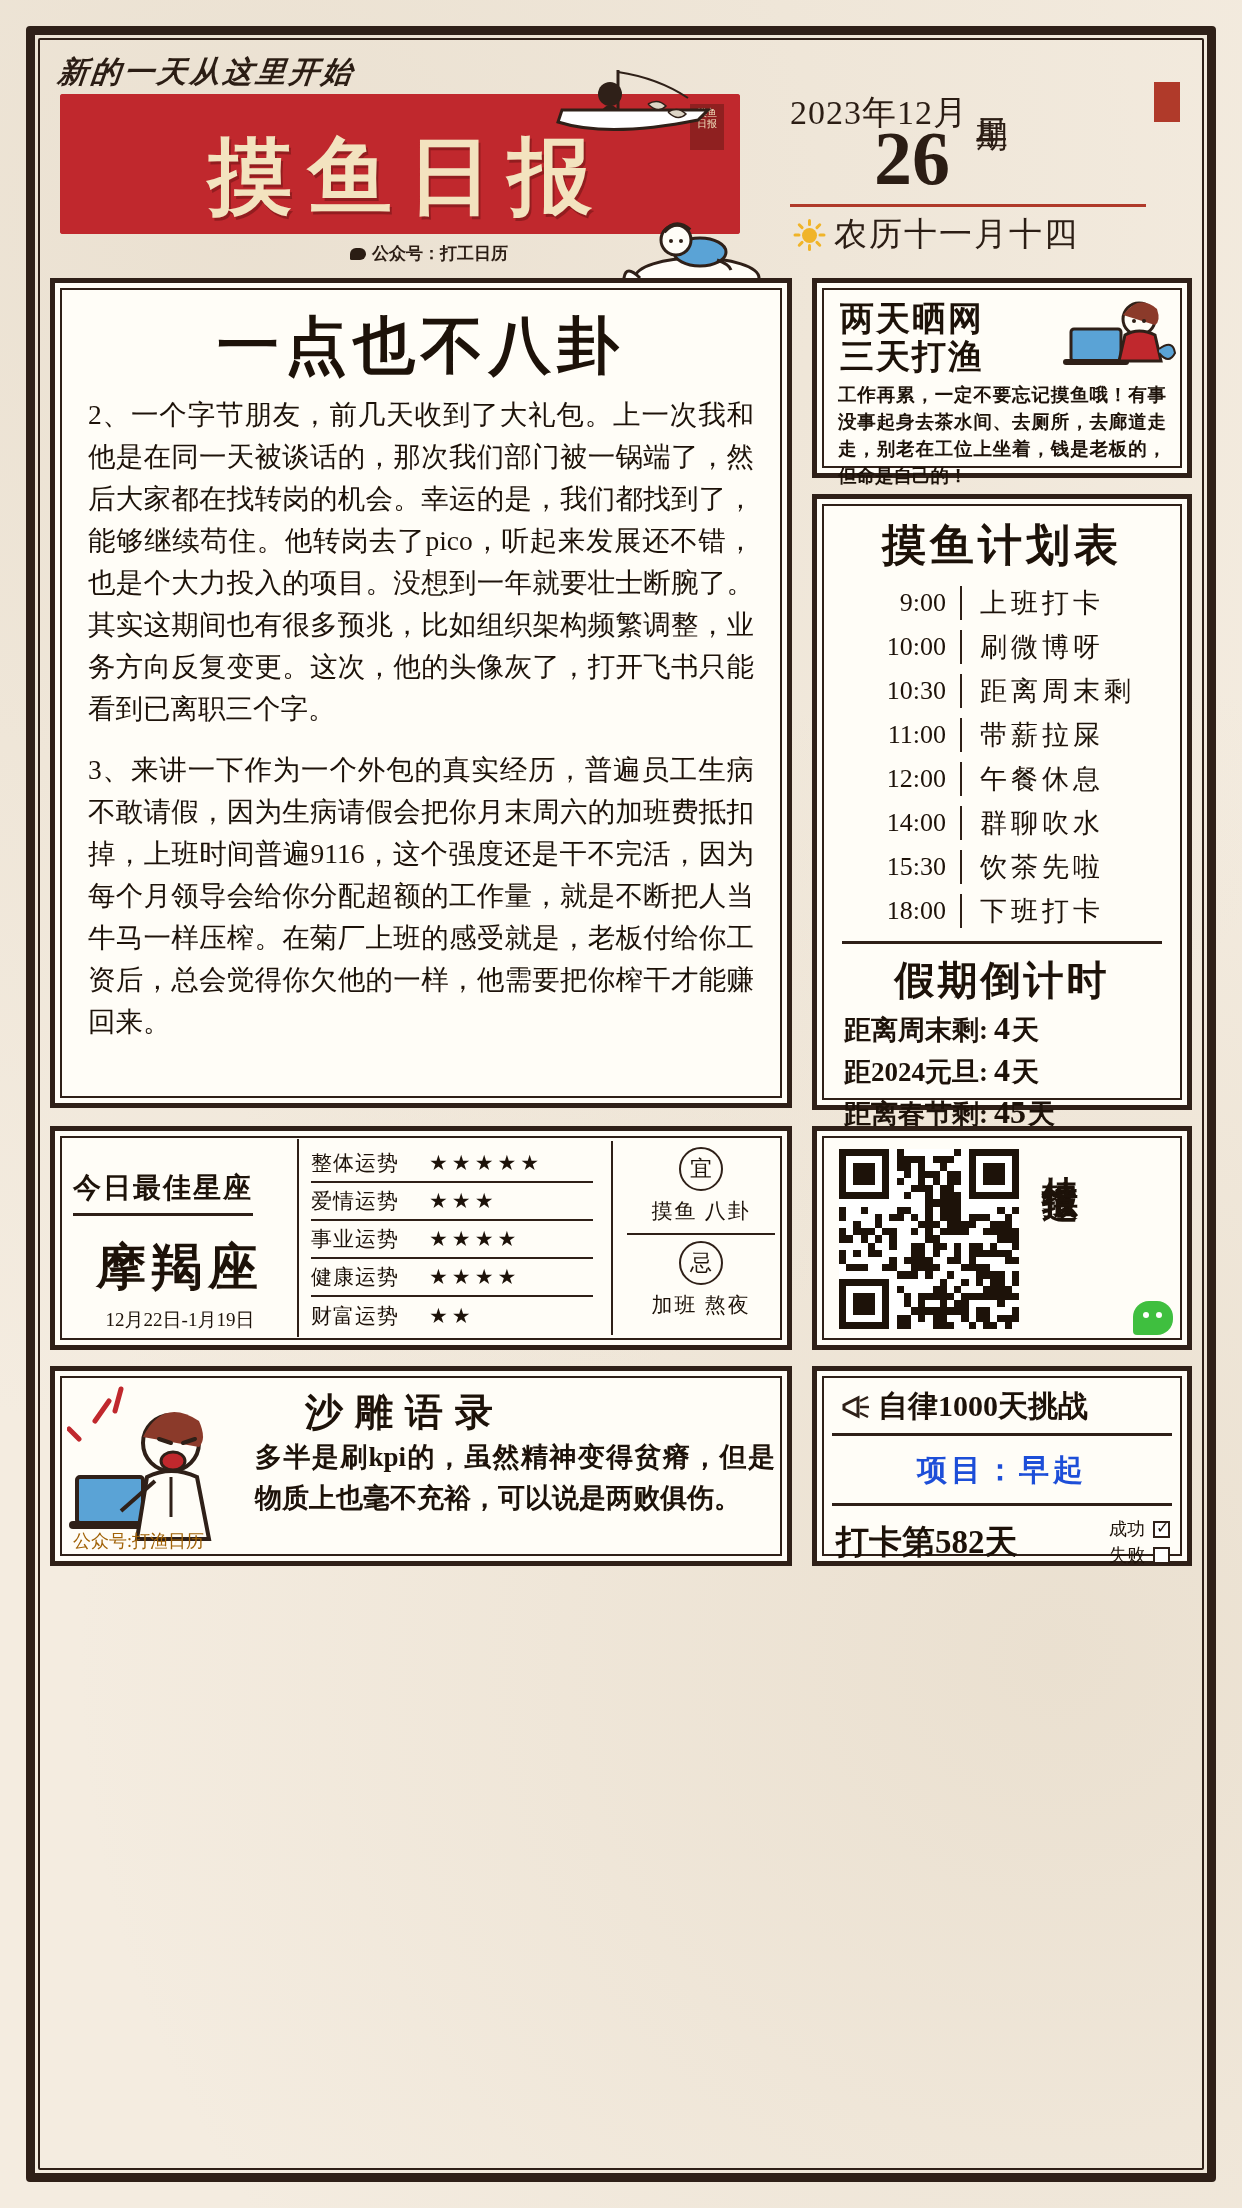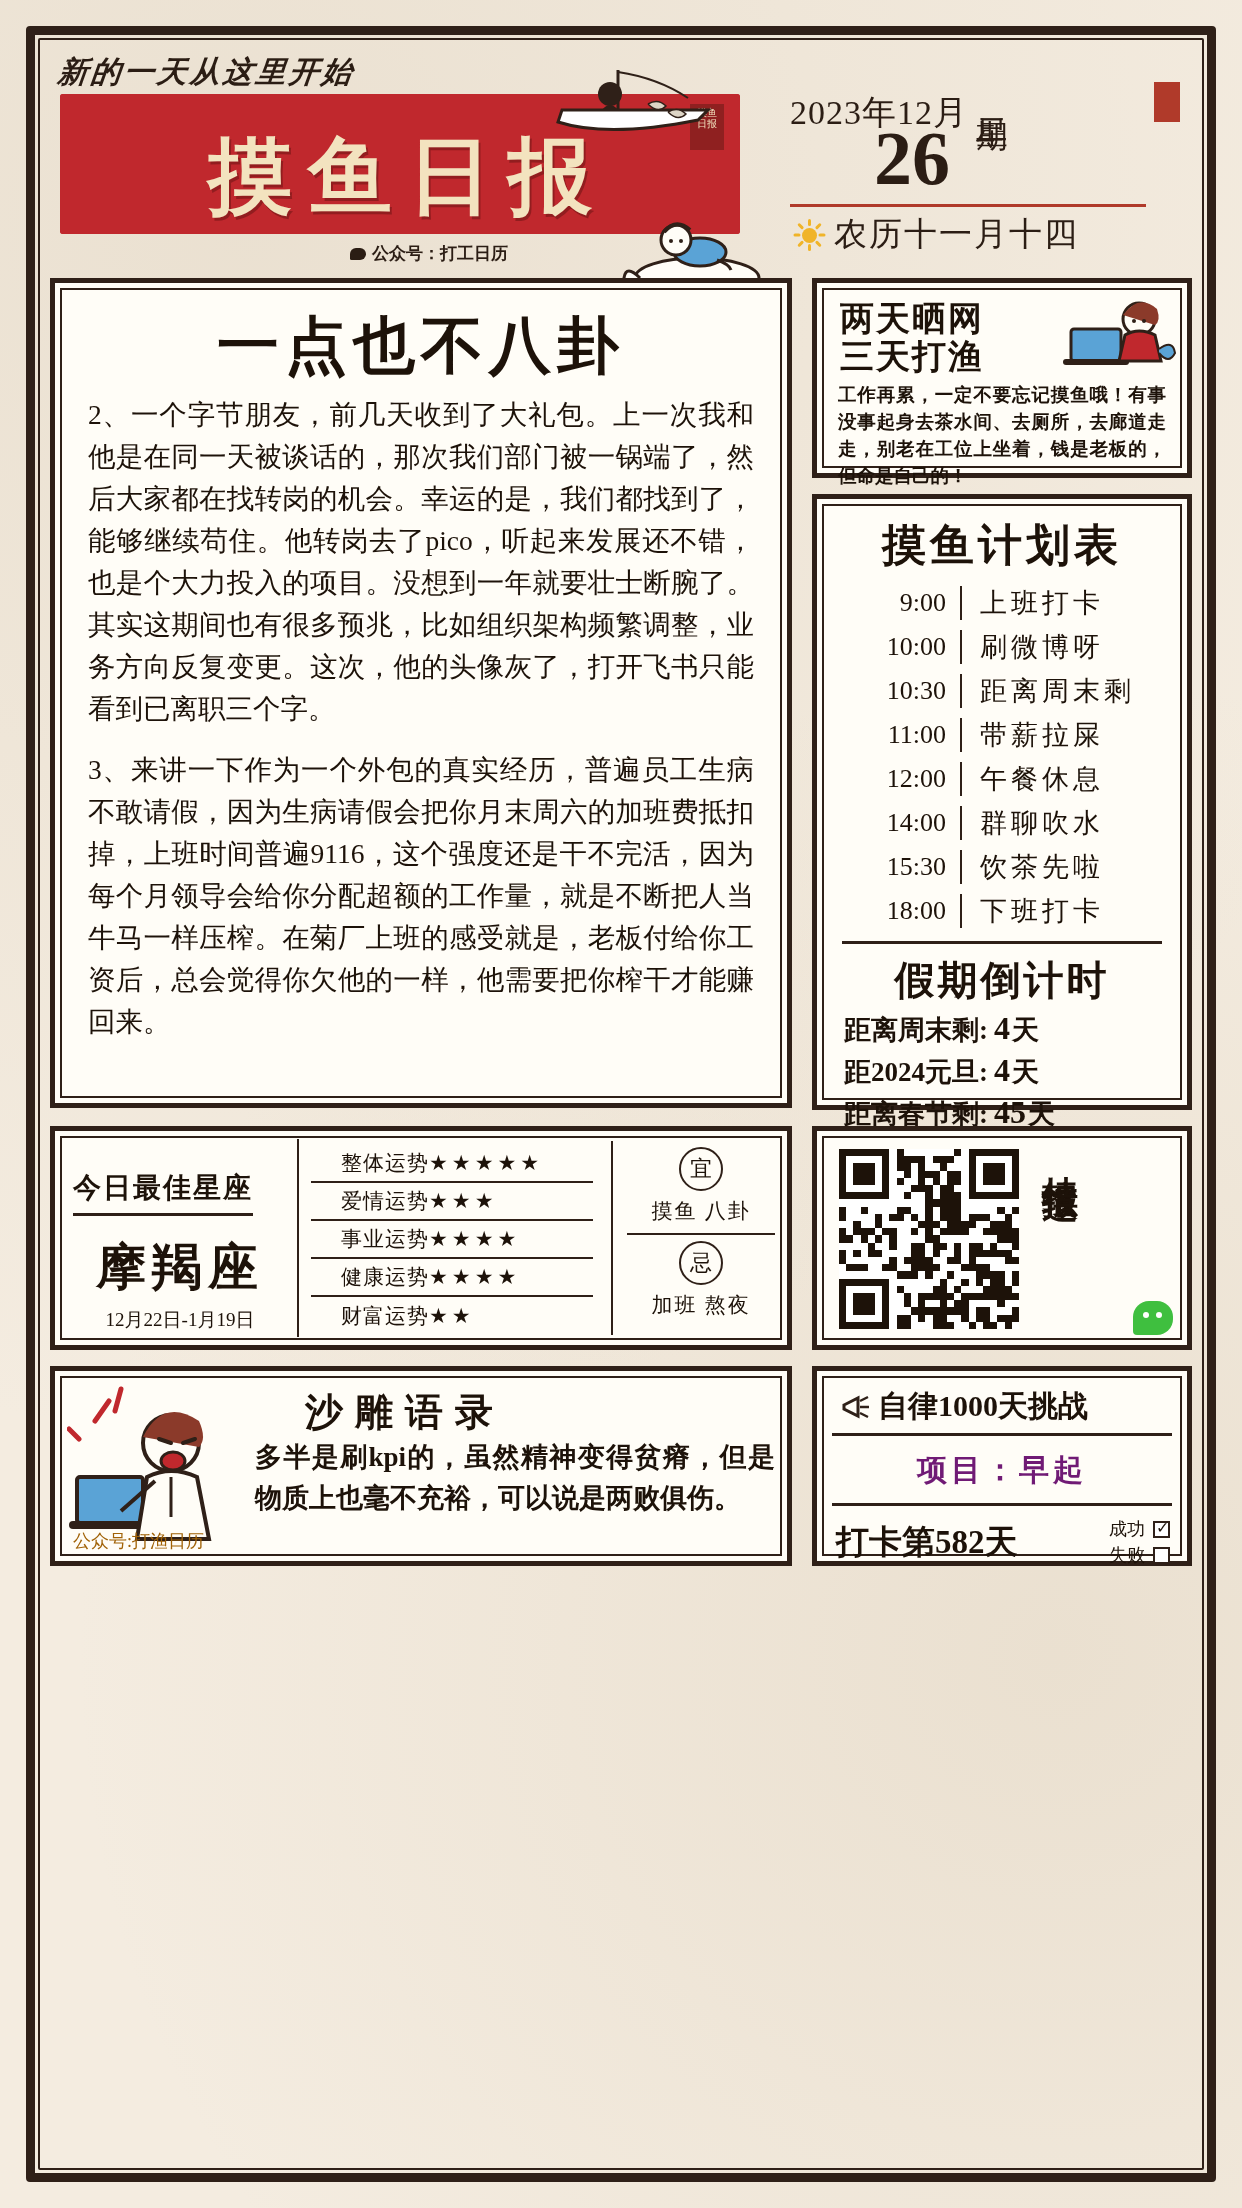--- a/index.html
+++ b/index.html
@@ -218,21 +218,20 @@
     color: #1d1209; letter-spacing: 6px;
   }
   .horo-date {
     text-align: center; margin-top: 6px;
     font-family: "Liberation Serif", serif; font-size: 19px; color: #1d1209;
   }
   .horo-mid { position: absolute; left: 256px; top: 14px; width: 282px; }
   .horo-row {
     display: flex; align-items: center; height: 38px;
     border-bottom: 2px solid #2f2018;
-    text-align: right;
   }
   .horo-row:last-child { border-bottom: none; }
   .horo-key {
     width: 118px; font-family: "Liberation Serif", serif; font-size: 21px;
     color: #1d1209; letter-spacing: 1px;
   }
   .stars { font-size: 21px; color: #1d1209; letter-spacing: 4px; }
   .horo-right {
     position: absolute; left: 556px; top: 10px; width: 168px; height: 194px;
     border-left: 2px solid #2f2018; padding-left: 10px;
@@ -298,21 +297,21 @@
     padding: 8px 0 0 10px;
     border-bottom: 3px solid #2f2018; padding-bottom: 6px; margin: 0 8px;
   }
   .ch-title {
     font-family: "Liberation Serif", serif; font-size: 30px; font-weight: bold; color: #1d1209;
     letter-spacing: 0px;
   }
   .ch-mid {
     text-align: center; padding: 14px 0 12px 0;
     font-family: "Liberation Serif", serif; font-size: 30px; font-weight: bold;
-    color: #701a75; letter-spacing: 4px;
+    color: #1d4ed8; letter-spacing: 4px;
     border-bottom: 3px solid #2f2018; margin: 0 8px;
   }
   .ch-bottom { display: flex; align-items: center; padding: 10px 10px 0 12px; }
   .ch-days {
     flex: 1; font-family: "Liberation Serif", serif; font-size: 33px; font-weight: bold; color: #1d1209;
   }
   .ch-checks { width: 108px; }
   .ch-check-row {
     display: flex; align-items: center; justify-content: flex-end; gap: 8px; height: 26px;
     font-family: "Liberation Serif", serif; font-size: 18px; color: #1d1209;

